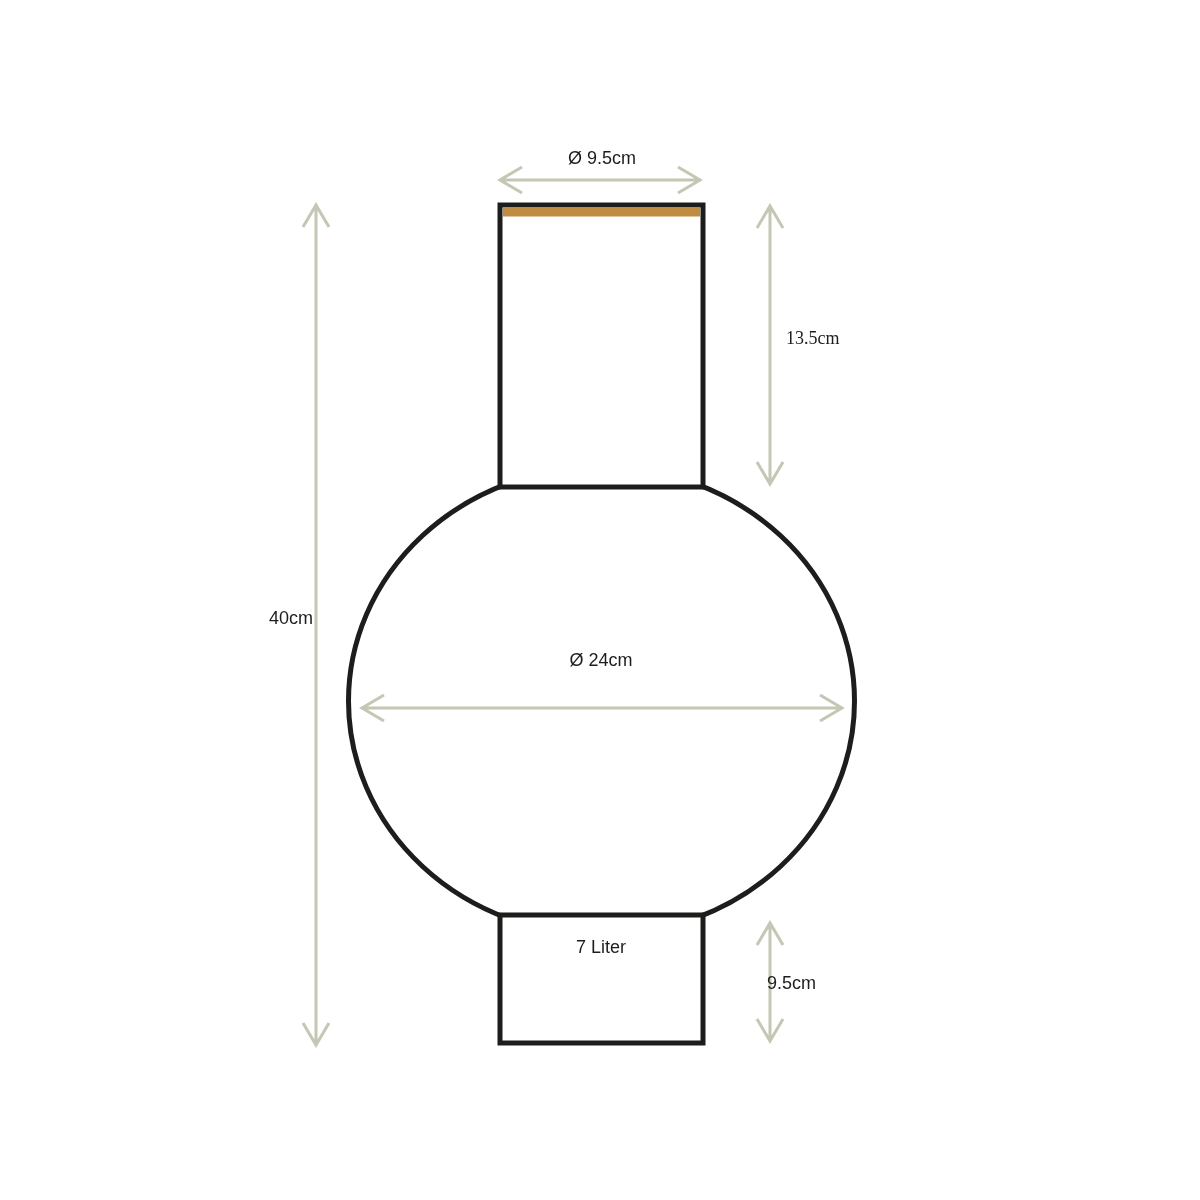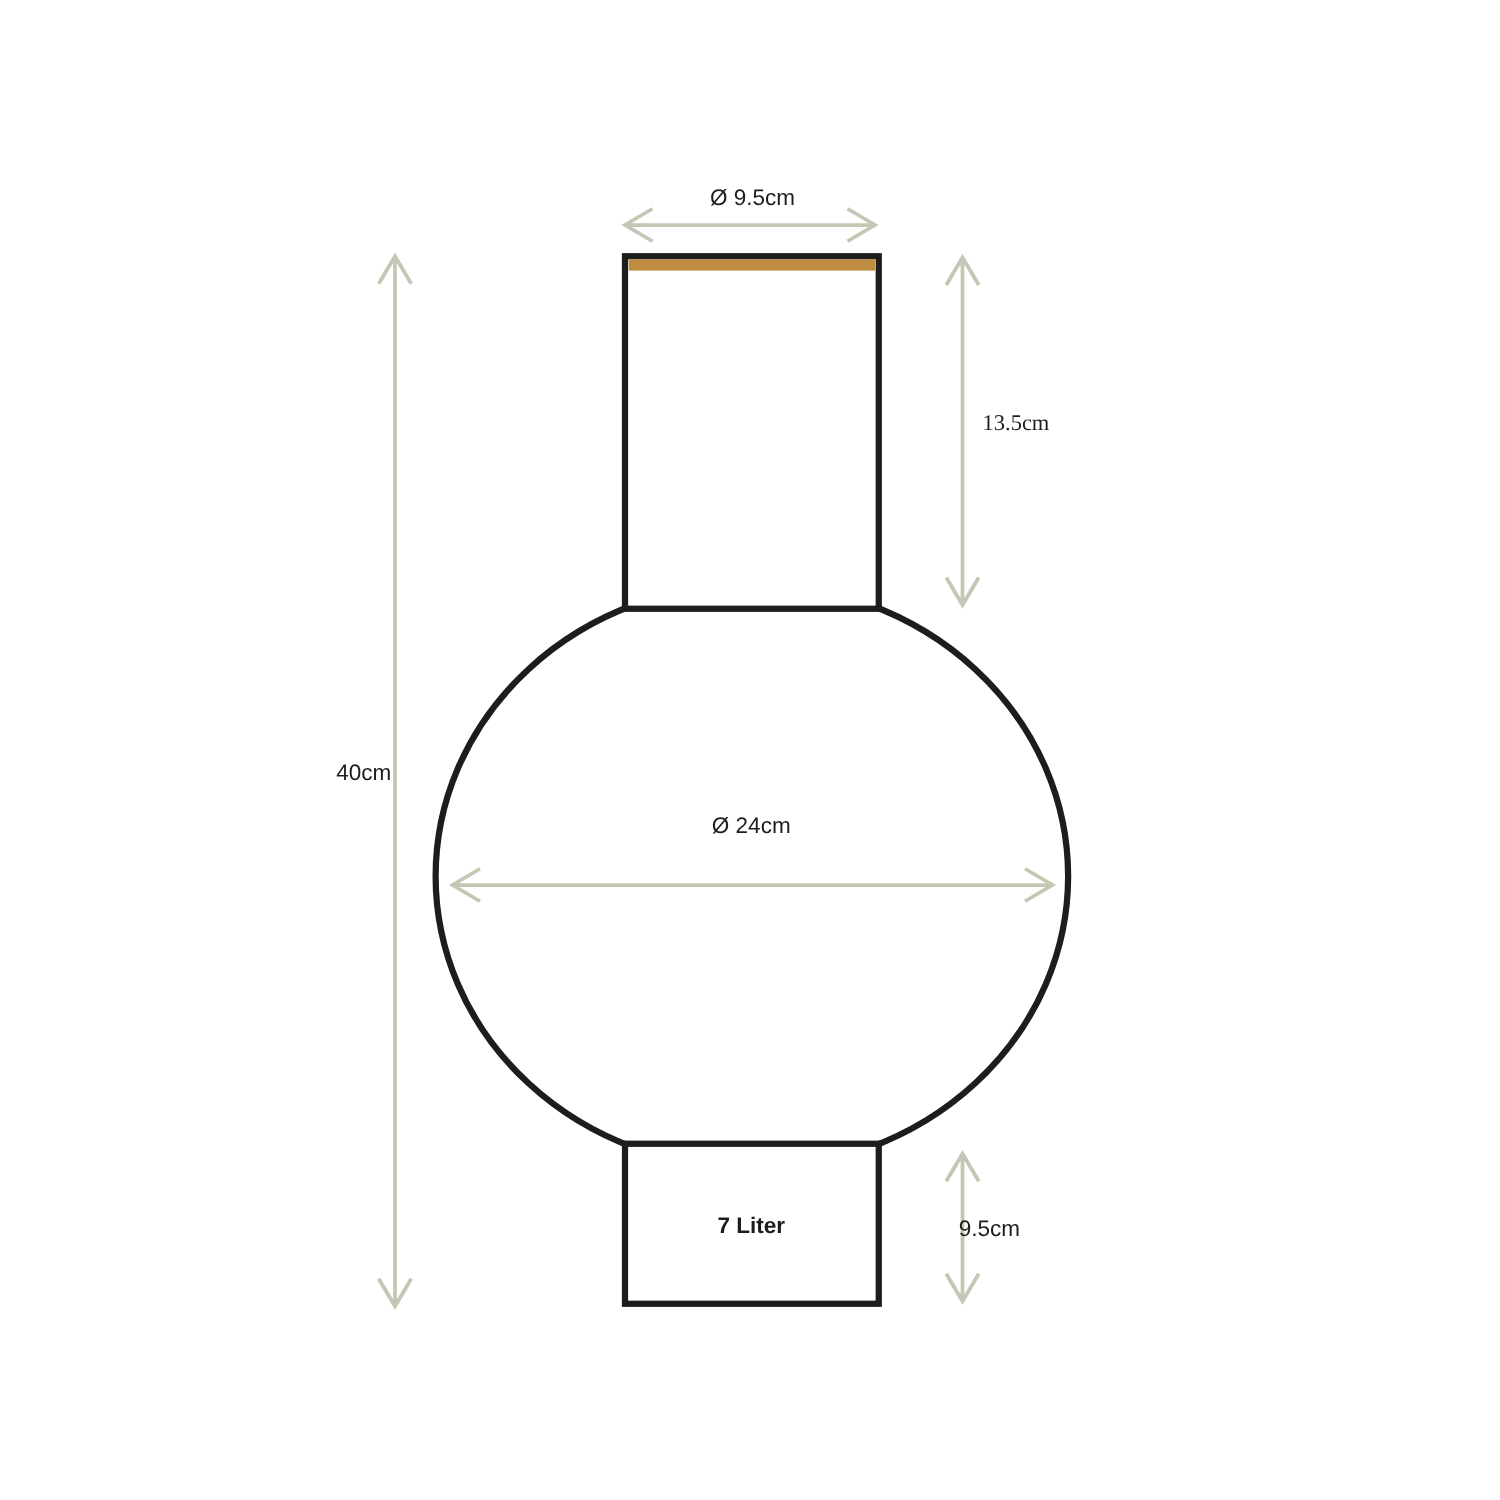--- a/index.html
+++ b/index.html
@@ -46,21 +46,21 @@
     line-height: 1;
     color: var(--text, #1d1d1b);
     white-space: nowrap;
     text-align: right;
   }
   .lbl-top-diameter  { left: 602px; top: 158px;  transform: translate(-50%, -50%); }
   .lbl-neck-height   { left: 786px; top: 338px;  transform: translate(0, -50%); font-family: Liberation Serif, serif; }
   .lbl-total-height  { left: 313px; top: 618px;  transform: translate(-100%, -50%); }
   .lbl-body-diameter { left: 601px; top: 660px;  transform: translate(-50%, -50%); }
   .lbl-base-height   { left: 767px; top: 983px;  transform: translate(0, -50%); }
-  .lbl-volume        { left: 601px; top: 980px;  transform: translate(-50%, -50%); font-weight: bold; }
+  .lbl-volume        { left: 601px; top: 947px;  transform: translate(-50%, -50%); font-weight: normal; }
 </style>
 </head>
 <body>
 
 <div class="stage">
 
   <svg class="diagram-svg" viewBox="0 0 1200 1200" xmlns="http://www.w3.org/2000/svg">
 
     <ellipse class="vase-shape" cx="601.5" cy="701" rx="253" ry="234"></ellipse>
 

